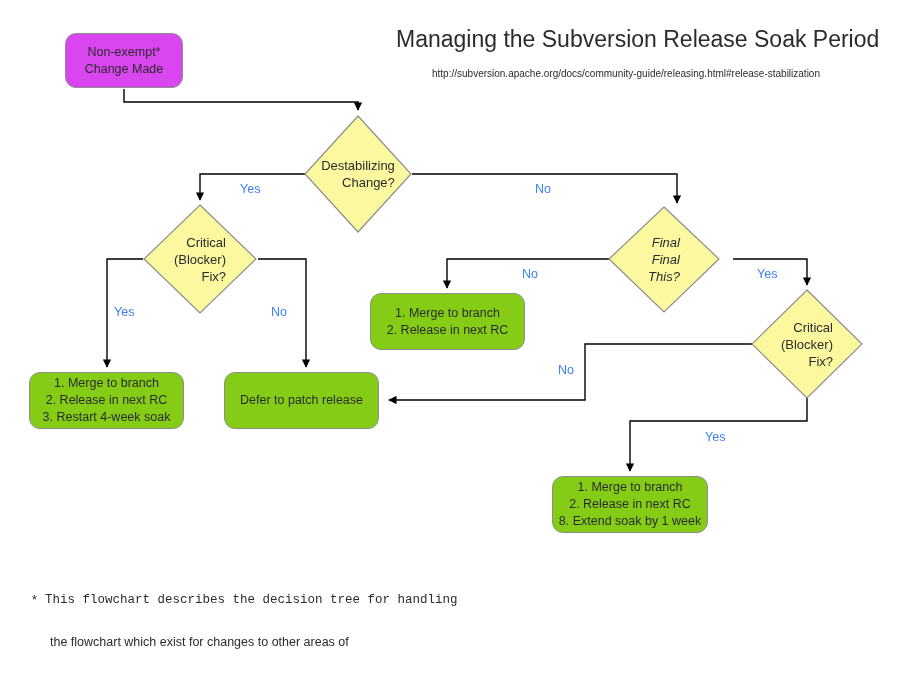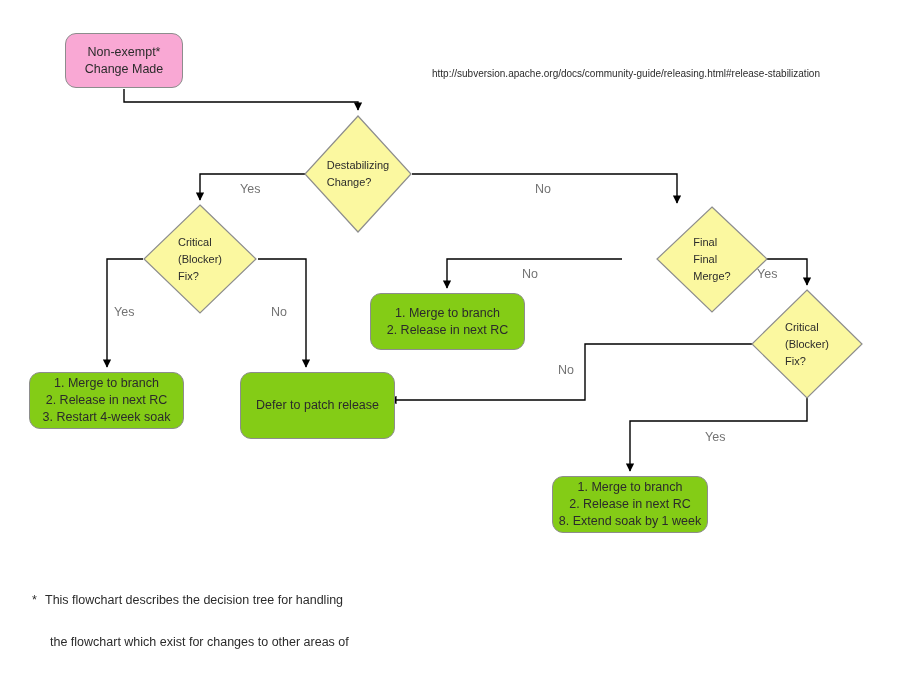--- a/index.html
+++ b/index.html
@@ -38,48 +38,48 @@
     justify-content: center;
     text-align: center;
   }
   .rounded-box {
     border-radius: 11px;
     border: 1px solid #8d8d8d;
     font-size: 12.5px;
     line-height: 17px;
     color: #2b2b2b;
   }
-  .rounded-box.pink { background: #f9a8d4; border-radius: 11px; }
+  .rounded-box.pink { background: #d946ef; border-radius: 11px; }
   .rounded-box.green { background: #84cc16; }
   .diamond-wrap {
     position: absolute;
   }
   .diamond-wrap svg {
     position: absolute;
     left: 0;
     top: 0;
   }
   .diamond-label {
     position: absolute;
     left: 0;
     top: 0;
     width: 100%;
     height: 100%;
     display: flex;
     align-items: center;
     justify-content: center;
-    text-align: left;
-    font-size: 11px;
+    text-align: right;
+    font-size: 13px;
     line-height: 17px;
     color: #2b2b2b;
   }
   .edge-label {
     position: absolute;
     font-size: 12.5px;
-    color: #737373;
+    color: #3b82f6;
     white-space: nowrap;
   }
   #title {
     position: absolute;
     left: 396px;
     top: 26px;
     font-size: 23px;
     color: #2b2b2b;
     white-space: nowrap;
   }
@@ -102,27 +102,28 @@
   }
   #footnote .star {
     position: absolute;
     left: 0;
     top: 0;
   }
   #footnote .ftext {
     display: block;
     margin-left: 18px;
   }
-  #footnote .ftext .l1 { margin-left: -5px; display: block; }
+  #footnote .ftext .l1 { margin-left: -5px; display: block; font-family: Liberation Mono, monospace; }
 </style>
 </head>
 <body>
 
 <div id="canvas">
 
+  <div id="title">Managing the Subversion Release Soak Period</div>
   <div id="subtitle">http://subversion.apache.org/docs/community-guide/releasing.html#release-stabilization</div>
 
   <svg class="svg-layer" viewBox="0 0 906 700" width="906" height="700">
     <defs>
       <marker id="arrow" viewBox="0 0 10 10" refX="9" refY="5" markerWidth="6" markerHeight="6" orient="auto-start-reverse">
         <path d="M 0 0 L 10 5 L 0 10 z" fill="#000000"></path>
       </marker>
     </defs>
     <g fill="none" stroke="#000000" stroke-width="1.4">
 
@@ -180,29 +181,29 @@
     </svg>
     <div class="diamond-label">
       <div>
         <span>Critical</span><br>
         <span>(Blocker)</span><br>
         <span>Fix?</span>
       </div>
     </div>
   </div>
 
-  <div class="diamond-wrap" style="left:656px; top:206px; width:112px; height:107px;">
+  <div class="diamond-wrap" style="left:608px; top:206px; width:112px; height:107px;font-style:italic;">
     <svg width="112" height="107" viewBox="0 0 112 107">
       <polygon points="56,1 111,53 56,106 1,53" fill="#fbf8a0" stroke="#8d8d8d" stroke-width="1.2"></polygon>
     </svg>
     <div class="diamond-label">
       <div>
         <span>Final</span><br>
         <span>Final</span><br>
-        <span>Merge?</span>
+        <span>This?</span>
       </div>
     </div>
   </div>
 
   <div class="diamond-wrap" style="left:751px; top:289px; width:112px; height:110px;">
     <svg width="112" height="110" viewBox="0 0 112 110">
       <polygon points="56,1 111,55 56,109 1,55" fill="#fbf8a0" stroke="#8d8d8d" stroke-width="1.2"></polygon>
     </svg>
     <div class="diamond-label">
       <div>
@@ -214,21 +215,21 @@
   </div>
 
   <div class="node rounded-box green" style="left:29px; top:372px; width:155px; height:57px;">
     <div>
       <span>1. Merge to branch</span><br>
       <span>2. Release in next RC</span><br>
       <span>3. Restart 4-week soak</span>
     </div>
   </div>
 
-  <div class="node rounded-box green" style="left:240px; top:372px; width:155px; height:67px;">
+  <div class="node rounded-box green" style="left:224px; top:372px; width:155px; height:57px;">
     <div>
       <span>Defer to patch release</span>
     </div>
   </div>
 
   <div class="node rounded-box green" style="left:370px; top:293px; width:155px; height:57px;">
     <div>
       <span>1. Merge to branch</span><br>
       <span>2. Release in next RC</span>
     </div>

